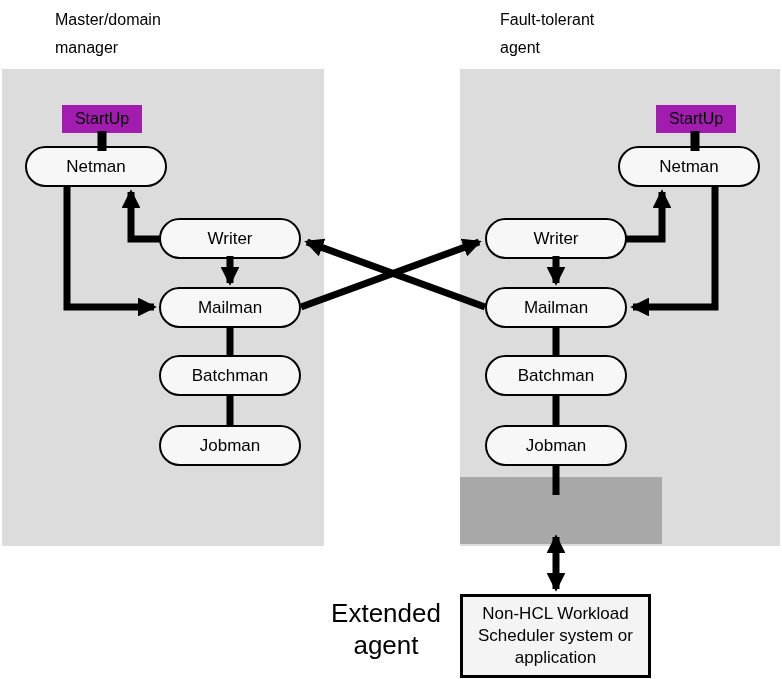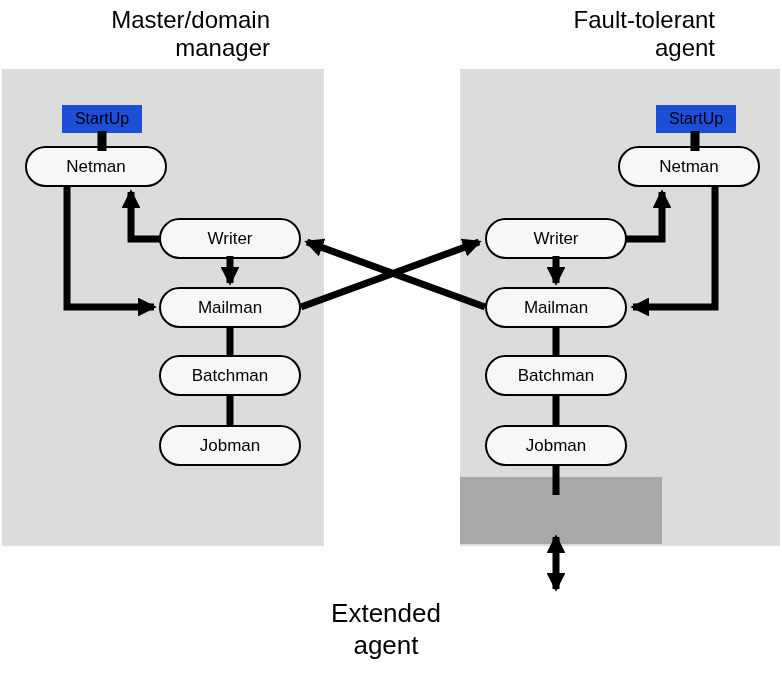--- a/index.html
+++ b/index.html
@@ -7,22 +7,22 @@
     position: relative;
     width: 782px;
     height: 679px;
     background: #ffffff;
     font-family: "Liberation Sans", sans-serif;
     color: #000;
     overflow: hidden;
   }
   .title {
     position: absolute;
-    text-align: right;
-    font-size: 24px;
+    text-align: left;
+    font-size: 16px;
     line-height: 28px;
     white-space: pre-line;
   }
   .agent-box {
     position: absolute;
     background: var(--agent-bg, #dcdcdc);
   }
   .band {
     position: absolute;
     background: var(--band-bg, #a8a8a8);
@@ -35,21 +35,21 @@
     border-radius: 21px;
     display: flex;
     align-items: center;
     justify-content: center;
     font-size: 17px;
     z-index: 1;
   }
   .startup {
     position: absolute;
     box-sizing: border-box;
-    background: #1d4ed8;
+    background: #a21caf;
     display: flex;
     align-items: center;
     justify-content: center;
     font-size: 16px;
     z-index: 1;
   }
   .external-box {
     position: absolute;
     box-sizing: border-box;
     background: var(--ext-bg, #f4f4f4);
@@ -102,20 +102,23 @@
 
   <div class="startup" style="left:656px; top:105px; width:80px; height:28px;">StartUp</div>
   <div class="pill" style="left:618px; top:146px; width:142px; height:41px;">Netman</div>
   <div class="pill" style="left:485px; top:218px; width:142px; height:41px;">Writer</div>
   <div class="pill" style="left:485px; top:287px; width:142px; height:41px;">Mailman</div>
   <div class="pill" style="left:485px; top:355px; width:142px; height:41px;">Batchman</div>
   <div class="pill" style="left:485px; top:425px; width:142px; height:41px;">Jobman</div>
 
   <div class="ext-label" style="left:320px; top:597px; width:132px;">Extended
 agent</div>
+  <div class="external-box" style="left:460px; top:594px; width:191px; height:84px;">Non-HCL Workload
+Scheduler system or
+application</div>
 
   <svg class="arrows" viewBox="0 0 782 679">
     <defs>
       <marker id="ah" viewBox="0 0 10 10" refX="8.5" refY="5" markerWidth="2.7" markerHeight="2.7" orient="auto-start-reverse" markerUnits="strokeWidth">
         <path d="M0,0 L10,5 L0,10 z" style="fill:#000; stroke:none;"></path>
       </marker>
     </defs>
 
     <path d="M102 131 V151" stroke-width="9"></path>
     <path d="M67 185 V307 H154" stroke-width="7" marker-end="url(#ah)"></path>

